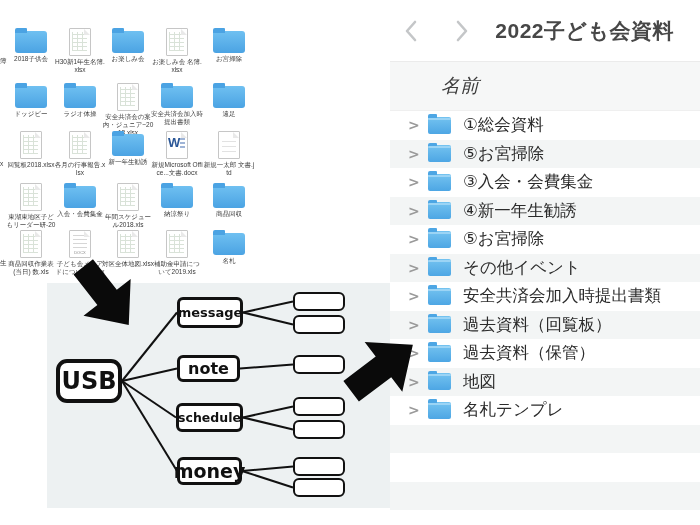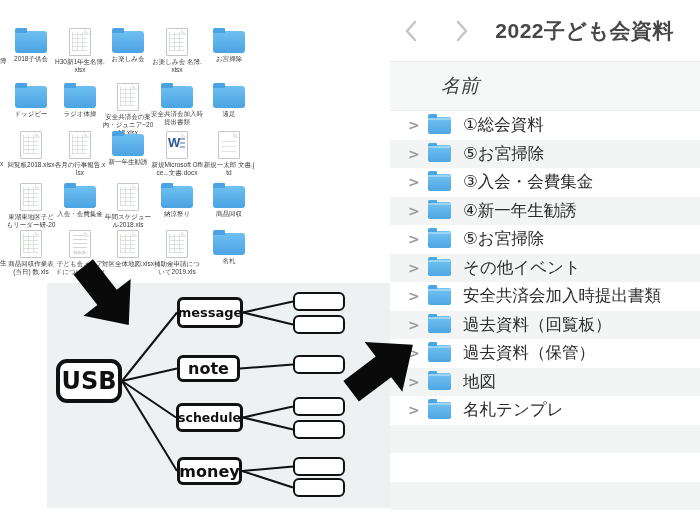--- a/index.html
+++ b/index.html
@@ -35,21 +35,21 @@
   
   .diagram{position:absolute;left:47px;top:283px;width:343px;height:225px;background:#edf1f2;}
   .diag-lines{position:absolute;left:0;top:0;}
   .dbox{position:absolute;background:#fff;border:3px solid #111;border-radius:6px;
         display:flex;align-items:center;justify-content:center;
         font-family:"DejaVu Sans",sans-serif;font-weight:bold;color:#111;box-sizing:border-box;}
   .usb{left:9px;top:76px;width:66px;height:44px;border-width:4px;border-radius:11px;font-size:24px;}
   .b-message{left:130px;top:14px;width:66px;height:31px;font-size:13px;}
   .b-note{left:130px;top:72px;width:63px;height:27px;font-size:16px;}
   .b-schedule{left:129px;top:120px;width:67px;height:29px;font-size:12.5px;}
-  .b-money{left:130px;top:174px;width:65px;height:28px;font-size:16px;}
+  .b-money{left:130px;top:174px;width:65px;height:28px;font-size:19px;}
   .ebox{position:absolute;width:52px;height:19px;background:#fff;border:2.5px solid #111;
         border-radius:6px;box-sizing:border-box;}
 
   .big-arrow{position:absolute;z-index:5;}
   .big-arrow polygon{fill:#0a0a0a;}
 
   
   .panel{position:absolute;left:390px;top:0;width:310px;height:525px;background:#fff;}
   .panel-header{position:absolute;left:0;top:0;width:100%;height:61px;display:flex;align-items:center;gap:23px;}
   .nav-chev{margin-left:14px;display:flex;align-items:center;}

